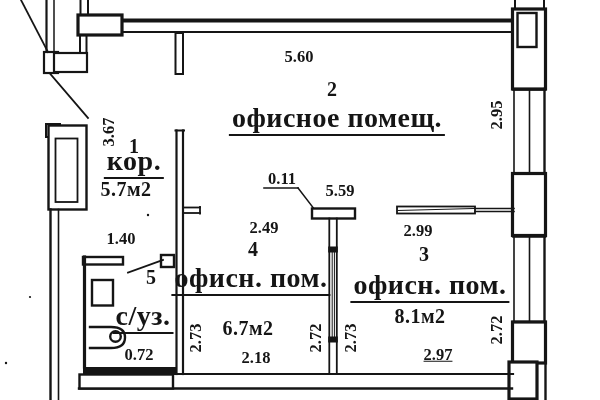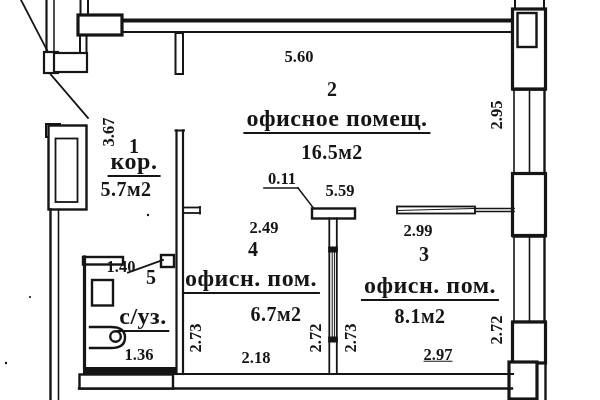--- a/index.html
+++ b/index.html
@@ -8,43 +8,43 @@
     font-family:"Liberation Serif",serif;color:#151515;
   }
   #plan svg{position:absolute;left:0;top:0;}
   .lbl{
     position:absolute;transform:translate(-50%,-50%);
     font-weight:700;white-space:nowrap;line-height:1;color:#151515;
   }
   .vert{transform:translate(-50%,-50%) rotate(-90deg);}
   .dim{font-size:16.5px;}
   .rnum{font-size:20px;}
-  .rname{font-size:24px;letter-spacing:.5px;border-bottom:2.6px solid #151515;padding:0 3px 2px 3px;}
+  .rname{font-size:28px;letter-spacing:.5px;border-bottom:2.6px solid #151515;padding:0 3px 2px 3px;}
   .rarea{font-size:20px;letter-spacing:.5px;}
 
   
   #r1-num{left:134px;top:146px;}  #r1-name{left:134px;top:163px;}  #r1-area{left:126px;top:189px;}
   
   #r2-num{left:332px;top:89px;}   #r2-name{left:337px;top:120px;}  #r2-area{left:332px;top:152px;}
   
   #r3-num{left:424px;top:254px;}  #r3-name{left:430px;top:287px;}  #r3-area{left:420px;top:316px;}
   
-  #r4-num{left:253px;top:249px;}  #r4-name{left:251px;top:280px;}  #r4-area{left:248px;top:314px;margin-left:28px;}
+  #r4-num{left:253px;top:249px;}  #r4-name{left:251px;top:280px;}  #r4-area{left:248px;top:328px;}
   
   #r5-num{left:151px;top:277px;}  #r5-name{left:143px;top:289px;margin-top:29px;}  #r5-area{left:134px;top:315px;}
 
   
   #d-top-width{left:299px;top:57px;}
   #d-entry-side{left:109px;top:132px;}
   #d-right-upper{left:497px;top:115px;}
   #d-part-thk{left:282px;top:179px;}
   #d-room2-open{left:340px;top:191px;}
   #d-room4-top{left:264px;top:228px;}
   #d-room3-top{left:418px;top:231px;}
-  #d-bath-door{left:121px;top:239px;margin-top:28px;}
+  #d-bath-door{left:121px;top:239px;}
   #d-bath-bottom{left:139px;top:355px;}
   #d-room4-left{left:196px;top:338px;}
   #d-room4-bottom{left:256px;top:358px;}
   #d-part-left{left:316px;top:338px;}
   #d-part-right{left:351px;top:338px;}
   #d-room3-bottom{left:438px;top:355px;text-decoration:underline;}
   #d-right-lower{left:497px;top:330px;}
 </style>
 </head>
 <body>
@@ -160,42 +160,41 @@
       <circle cx="6" cy="363" r="1.2"></circle>
     </g>
   </svg>
 
   <div class="lbl rnum" id="r1-num">1</div>
   <div class="lbl rname" id="r1-name">кор.</div>
   <div class="lbl rarea" id="r1-area">5.7м2</div>
 
   <div class="lbl rnum" id="r2-num">2</div>
   <div class="lbl rname" id="r2-name">офисное помещ.</div>
-  <div class="lbl rarea" id="r2-area">16.5м2</div>
 
   <div class="lbl rnum" id="r3-num">3</div>
   <div class="lbl rname" id="r3-name">офисн. пом.</div>
   <div class="lbl rarea" id="r3-area">8.1м2</div>
 
   <div class="lbl rnum" id="r4-num">4</div>
   <div class="lbl rname" id="r4-name">офисн. пом.</div>
   <div class="lbl rarea" id="r4-area">6.7м2</div>
 
   <div class="lbl rnum" id="r5-num">5</div>
   <div class="lbl rname" id="r5-name">с/уз.</div>
 
   <div class="lbl dim" id="d-top-width">5.60</div>
   <div class="lbl dim vert" id="d-entry-side">3.67</div>
   <div class="lbl dim vert" id="d-right-upper">2.95</div>
   <div class="lbl dim" id="d-part-thk">0.11</div>
   <div class="lbl dim" id="d-room2-open">5.59</div>
   <div class="lbl dim" id="d-room4-top">2.49</div>
   <div class="lbl dim" id="d-room3-top">2.99</div>
   <div class="lbl dim" id="d-bath-door">1.40</div>
-  <div class="lbl dim" id="d-bath-bottom">1.36</div>
+  <div class="lbl dim" id="d-bath-bottom">0.72</div>
   <div class="lbl dim vert" id="d-room4-left">2.73</div>
   <div class="lbl dim" id="d-room4-bottom">2.18</div>
   <div class="lbl dim vert" id="d-part-left">2.72</div>
   <div class="lbl dim vert" id="d-part-right">2.73</div>
   <div class="lbl dim" id="d-room3-bottom">2.97</div>
   <div class="lbl dim vert" id="d-right-lower">2.72</div>
 
 </div>
 
 </body></html>

